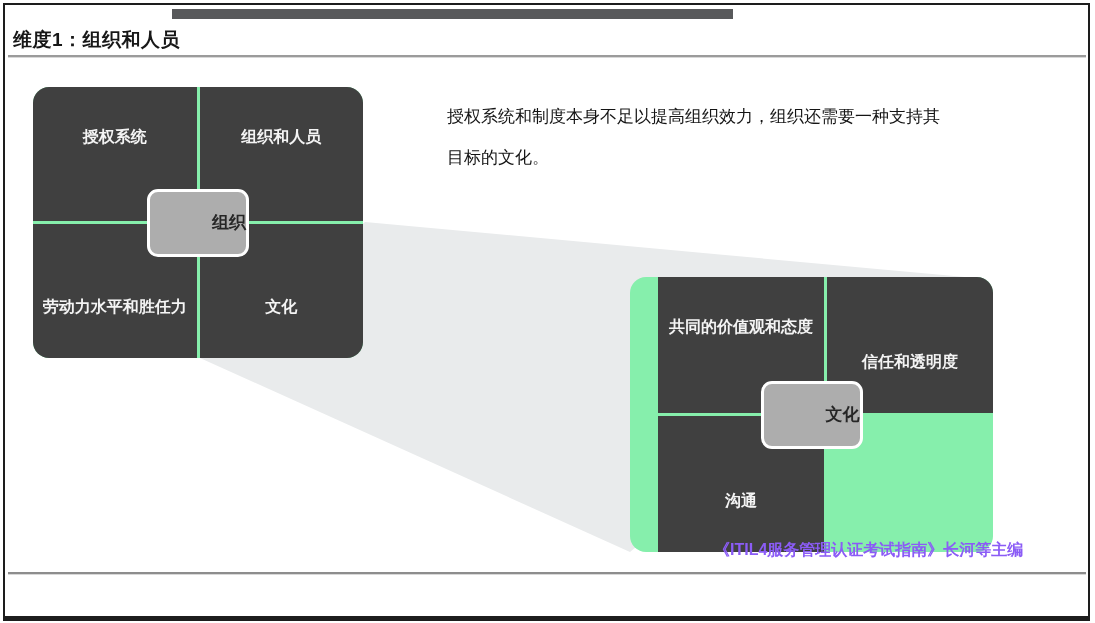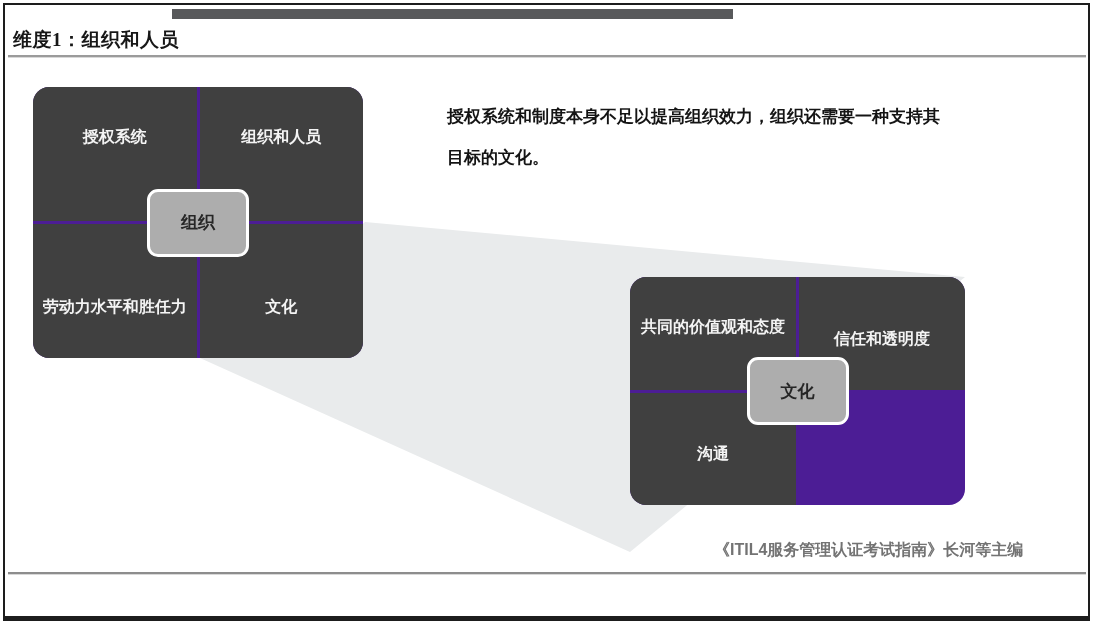--- a/index.html
+++ b/index.html
@@ -7,51 +7,51 @@
   #slide{position:relative;width:1095px;height:623px;background:#ffffff;overflow:hidden;}
 
   
   .frame{position:absolute;left:3px;top:3px;width:1087px;height:618px;
          box-sizing:border-box;border:2px solid #1d1d1d;border-bottom-width:5px;
          background:transparent;pointer-events:none;z-index:6;}
 
   .top-bar{position:absolute;left:172px;top:9px;width:561px;height:10px;background:#58595b;z-index:7;}
 
   .slide-title{position:absolute;left:13px;top:27px;font-size:19px;font-weight:bold;color:#171717;
-               letter-spacing:0.5px;z-index:5;white-space:nowrap;font-family:Liberation Serif, serif;}
+               letter-spacing:0.5px;z-index:5;white-space:nowrap;}
   .title-divider{position:absolute;left:8px;top:55px;width:1078px;height:2px;
                  background:#9b9b9b;border-bottom:1px solid #d8d8d8;z-index:5;}
   .footer-divider{position:absolute;left:8px;top:572px;width:1078px;height:2px;
                   background:#8d8d8d;border-bottom:1px solid #d8d8d8;z-index:5;}
 
   
   .beam-svg{position:absolute;left:0;top:0;z-index:1;}
 
   
-  .quad{position:absolute;background:#4c1d95;border-radius:16px;overflow:hidden;
+  .quad{position:absolute;background:#86efac;border-radius:16px;overflow:hidden;
         display:grid;grid-template-columns:1fr 1fr;grid-template-rows:1fr 1fr;gap:3px;z-index:2;}
   .quad-org{left:33px;top:87px;width:330px;height:271px;}
-  .quad-culture{left:630px;top:277px;width:335px;height:228px;}
+  .quad-culture{left:630px;top:277px;width:335px;height:275px;padding-left:28px;}
   .cell{background:#404040;display:flex;justify-content:center;box-sizing:border-box;}
   .cell-top{align-items:flex-start;padding-top:40px;}
   .cell-bottom{align-items:flex-end;padding-bottom:40px;justify-content:center;}
   .cell-label{color:#f4f4f4;font-size:16px;font-weight:bold;white-space:nowrap;}
 
   .center-badge{position:absolute;left:0;right:0;top:0;bottom:0;margin:auto;
                 width:102px;height:68px;background:#adadad;border:3px solid #ffffff;
-                border-radius:11px;display:flex;align-items:center;justify-content:center;
+                border-radius:11px;display:flex;align-items:center;justify-content:flex-end;
                 box-sizing:border-box;z-index:3;}
   .center-badge span{color:#262626;font-size:17px;font-weight:bold;}
 
   .intro-paragraph{position:absolute;left:447px;top:96px;width:502px;
-                   font-size:17px;font-weight:bold;color:#141414;line-height:41px;
+                   font-size:17px;font-weight:normal;color:#141414;line-height:41px;
                    letter-spacing:0;z-index:4;}
 
   .citation{position:absolute;left:714px;top:540px;font-size:16px;font-weight:bold;
-            color:#737373;white-space:nowrap;z-index:5;}
+            color:#8b5cf6;white-space:nowrap;z-index:5;}
 </style>
 </head>
 <body>
 
 <div id="slide">
 
   <svg class="beam-svg" width="1095" height="623">
     <polygon points="200,358 365,222 965,277 630,552" fill="#e9ebec"></polygon>
   </svg>
 

